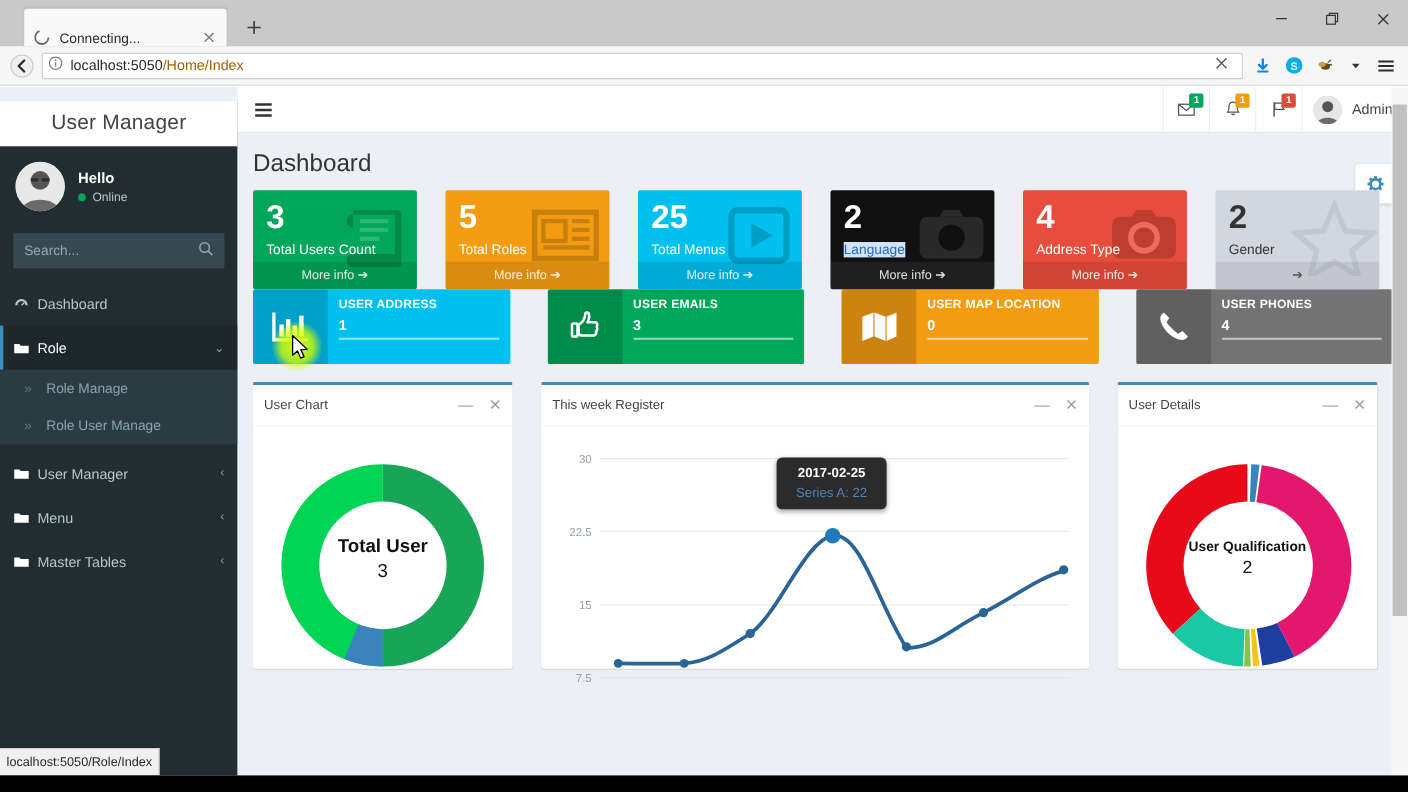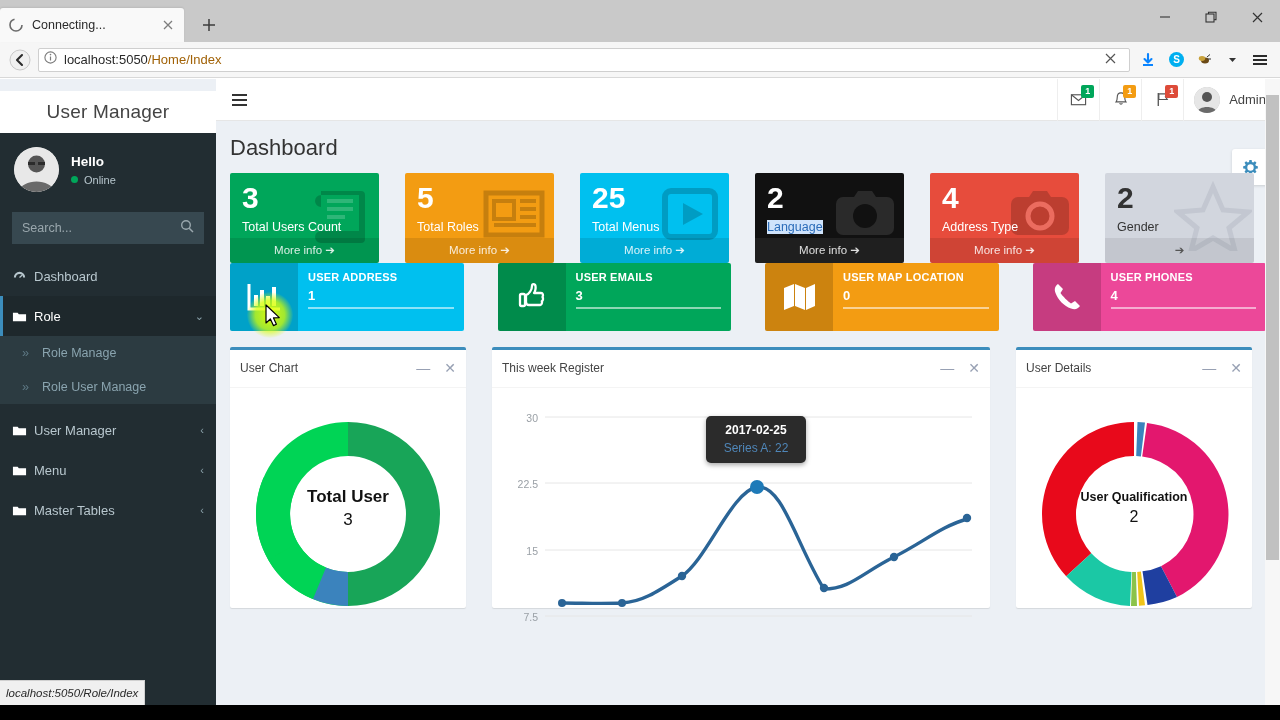--- a/index.html
+++ b/index.html
@@ -3,22 +3,22 @@
 <meta charset="utf-8">
 <style>
   * { box-sizing: border-box; margin:0; padding:0; }
   html, body { width:1280px; height:720px; overflow:hidden; background:#000; }
   body { font-family:"Liberation Sans", sans-serif; }
 
   
   #app { position:absolute; left:0; top:0; width:1280px; height:705px; background:#fff; }
   .titlebar { height:42px; background:#c9c9c9; position:relative; }
   .tabstrip { position:absolute; left:0; top:8px; height:34px; display:flex; align-items:flex-end; }
-  .tab { width:184px; height:34px; background:#f9f9f9; border-radius:3px 3px 0 0; display:flex; align-items:center;
-         padding:0 8px; position:relative; box-shadow:0 -1px 2px rgba(0,0,0,.08); }
+  .tab { width:184px; height:34px; background:#f9f9f9; border-radius:3px 3px 0 0; display:flex; align-items:flex-end;
+         padding:0 8px; position:relative; box-shadow:0 -1px 2px rgba(0,0,0,.08); margin-left:22px;}
   .tab .favicon { width:16px; height:16px; margin-right:8px; flex:0 0 16px; }
   .tab .tabtitle { font-size:12.5px; color:#2b2b2b; white-space:nowrap; overflow:hidden; flex:1; }
   .tab .tabclose { width:16px; height:16px; opacity:.7; }
   .newtab { width:30px; height:30px; margin-left:10px; margin-bottom:2px; display:flex; align-items:center; justify-content:center; }
   .wincontrols { position:absolute; right:0; top:0; height:34px; display:flex; }
   .wincontrols div { width:46px; height:34px; display:flex; align-items:center; justify-content:center; }
 
   .navbar { height:36px; background:#f6f6f6; border-bottom:1px solid #d8d8d8; display:flex; align-items:center; padding:0 6px; }
   .navbtn { width:28px; height:28px; display:flex; align-items:center; justify-content:center; }
   .urlbar { flex:1; height:24px; background:#fff; border:1px solid #cfcfcf; border-radius:2px; display:flex; align-items:center;
@@ -89,21 +89,21 @@
   .hl { background:#cfe3fb; color:#2b6cb9; }
 
   .infobox-row { display:flex; gap:34px; }
   .info-box { height:68px; border-radius:2px; display:flex; overflow:hidden; width:237px; }
   .info-box .ib-icon { width:68px; display:flex; align-items:center; justify-content:center; background:rgba(0,0,0,.16); }
   .info-box .ib-content { flex:1; padding:8px 10px 0 10px; color:#fff; position:relative; }
   .info-box .ib-text { font-size:11px; font-weight:bold; letter-spacing:.2px; text-transform:uppercase; }
   .info-box .ib-number { font-size:13px; font-weight:bold; margin-top:5px; }
   .info-box .ib-prog { position:absolute; left:10px; right:10px; bottom:22px; height:2px; background:rgba(255,255,255,.55); }
   .ib-aqua { background:#00c0ef; } .ib-green { background:#00a65a; }
-  .ib-yellow { background:#f39c12; } .ib-red { background:#ec4899; }
+  .ib-yellow { background:#f39c12; } .ib-red { background:#737373; }
 
   .boxes { display:flex; gap:26px; margin-top:16px; }
   .box { background:#fff; border-top:3px solid #3c8dbc; border-radius:2px; box-shadow:0 1px 1px rgba(0,0,0,.1); }
   .box.w1 { width:236px; } .box.w2 { width:498px; } .box.w3 { width:236px; }
   .box-header { height:38px; display:flex; align-items:center; padding:0 10px; border-bottom:1px solid #f4f4f4; }
   .box-title { font-size:12px; color:#444; font-weight:400; flex:1; }
   .box-tools { display:flex; gap:14px; color:#97a0b3; font-size:14px; align-items:center; }
   .box-body { padding:10px; position:relative; }
 
   .donut-wrap { position:relative; width:100%; display:flex; justify-content:center; }
@@ -115,21 +115,21 @@
 
   .tooltip { position:absolute; background:#2b2b2b; color:#fff; border-radius:5px; padding:7px 12px 8px 12px;
              text-align:center; box-shadow:0 2px 5px rgba(0,0,0,.35); }
   .tooltip .tt-title { font-size:12px; font-weight:bold; }
   .tooltip .tt-val { font-size:12px; color:#4f86b8; margin-top:4px; }
 
   .axis-label { position:absolute; font-size:10.5px; color:#9aa0a6; text-align:right; width:40px; }
 
   
   .statusbar { position:absolute; left:0; bottom:0; height:20px; background:#f0f0f0; border:1px solid #d0d0d0;
-               border-left:none; border-bottom:none; display:flex; align-items:center; padding:12px 6px; font-size:11.5px; color:#2a2a2a;font-style:italic; }
+               border-left:none; border-bottom:none; display:flex; align-items:center; padding:12px 6px; font-size:11.5px; color:#2a2a2a; }
   .scrollbar { position:absolute; right:0; top:0; width:15px; height:626px; background:#f7f7f7; }
   .scroll-thumb { position:absolute; left:1px; width:13px; background:#c1c1c1; border-radius:0; }
   .cursor { position:absolute; z-index:40; }
   .clickring { position:absolute; width:46px; height:46px; border-radius:50%; z-index:39;
                background:radial-gradient(circle, rgba(230,255,0,.95) 0%, rgba(214,255,0,.75) 45%, rgba(180,230,0,0) 72%); }
   .bottombar { position:absolute; left:0; top:705px; width:1280px; height:15px; background:#000; }
 </style>
 </head>
 <body>
 

